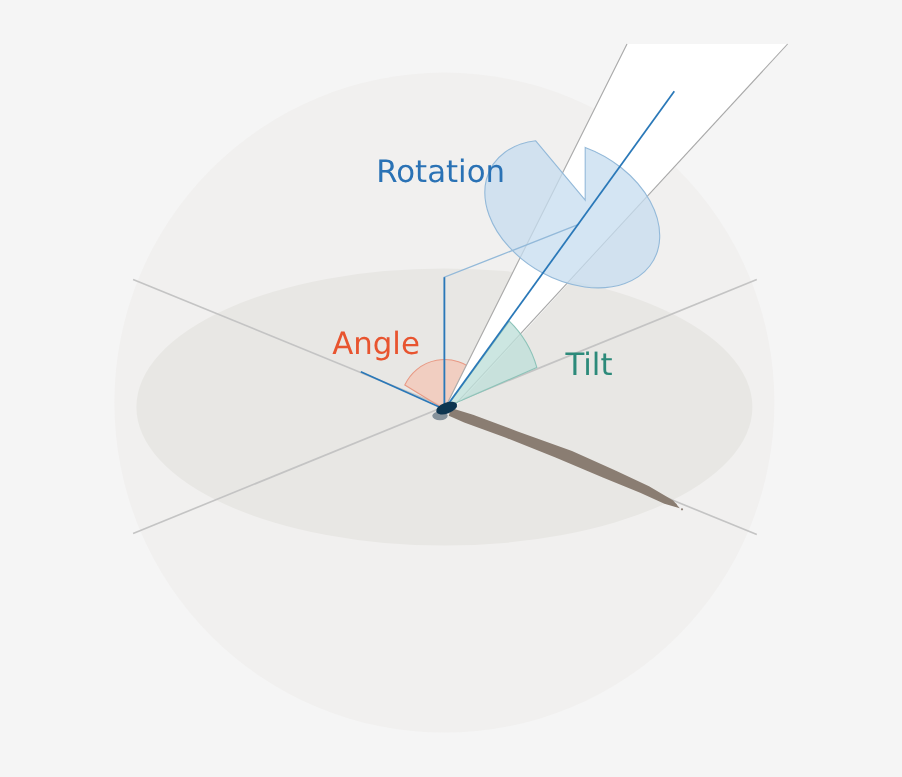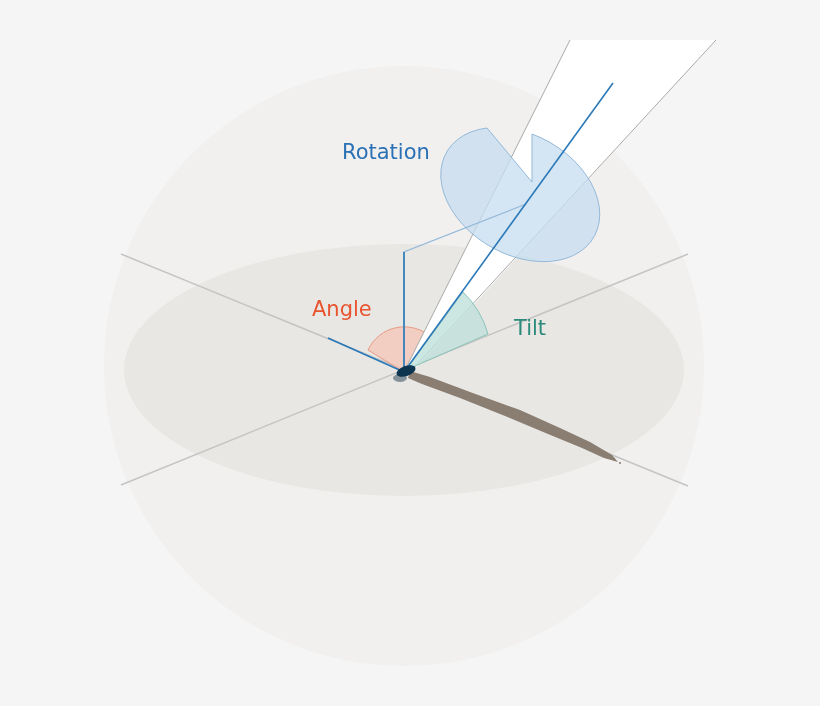--- a/index.html
+++ b/index.html
@@ -1,20 +1,20 @@
 <!DOCTYPE html>
 <html><head>
 <meta charset="utf-8">
 <style>
   html, body { margin: 0; padding: 0; }
   body { width: 820px; height: 706px; background: #f5f5f5; overflow: hidden; position: relative; font-family: "DejaVu Sans", sans-serif; }
   #stage { position: absolute; left: 0; top: 0; width: 820px; height: 706px; }
-  .lbl { position: absolute; font-size: 21px; font-family: "DejaVu Sans", sans-serif; white-space: nowrap; line-height: 1; }
+  .lbl { position: absolute; font-size: 28px; font-family: "DejaVu Sans", sans-serif; white-space: nowrap; line-height: 1; }
   #lbl-rotation { left: 342px; top: 142px; }
-  #lbl-angle { left: 312px; top: 299px; }
+  #lbl-angle { left: 302px; top: 299px; }
   #lbl-tilt { left: 514px; top: 301px; margin-top: 17px; }
 </style>
 </head>
 <body>
 
 <div id="stage">
   <svg width="820" height="706" viewBox="0 0 820 706" xmlns="http://www.w3.org/2000/svg">
 
     <circle cx="404" cy="366" r="300" fill="#f1f0ef"></circle>
 

